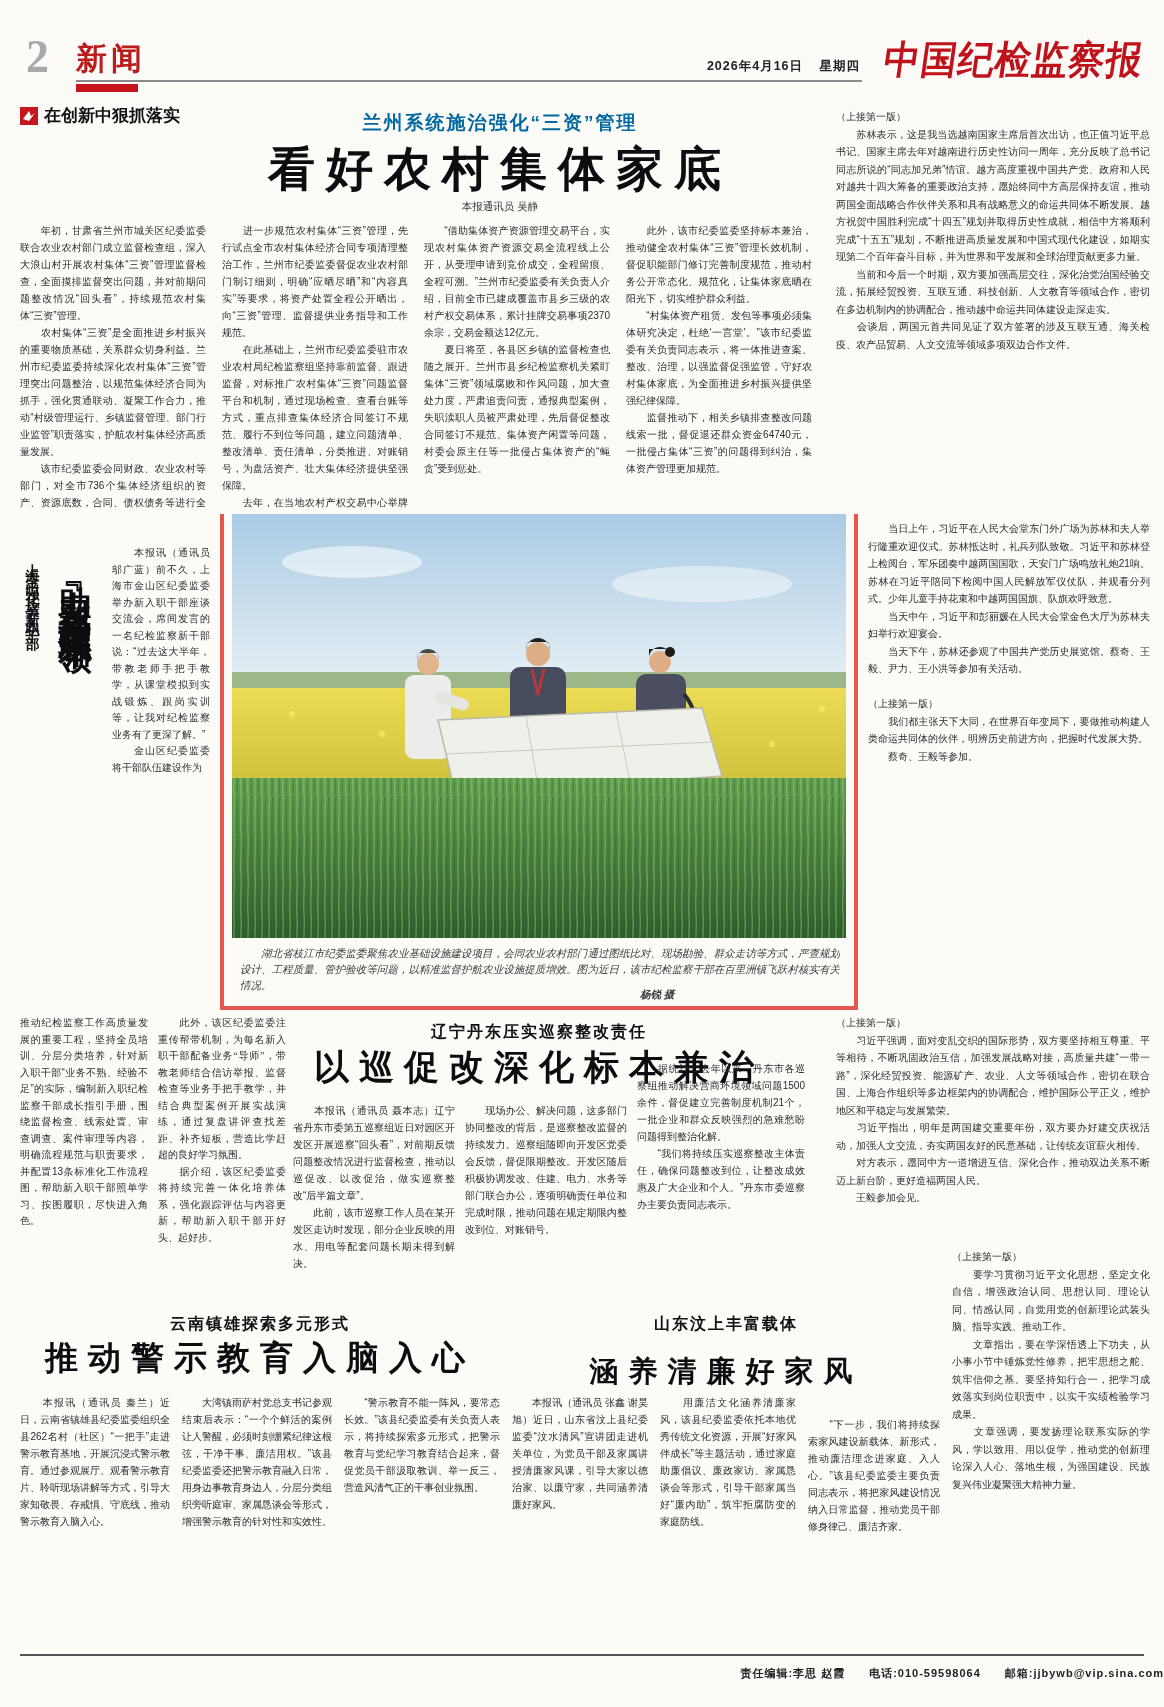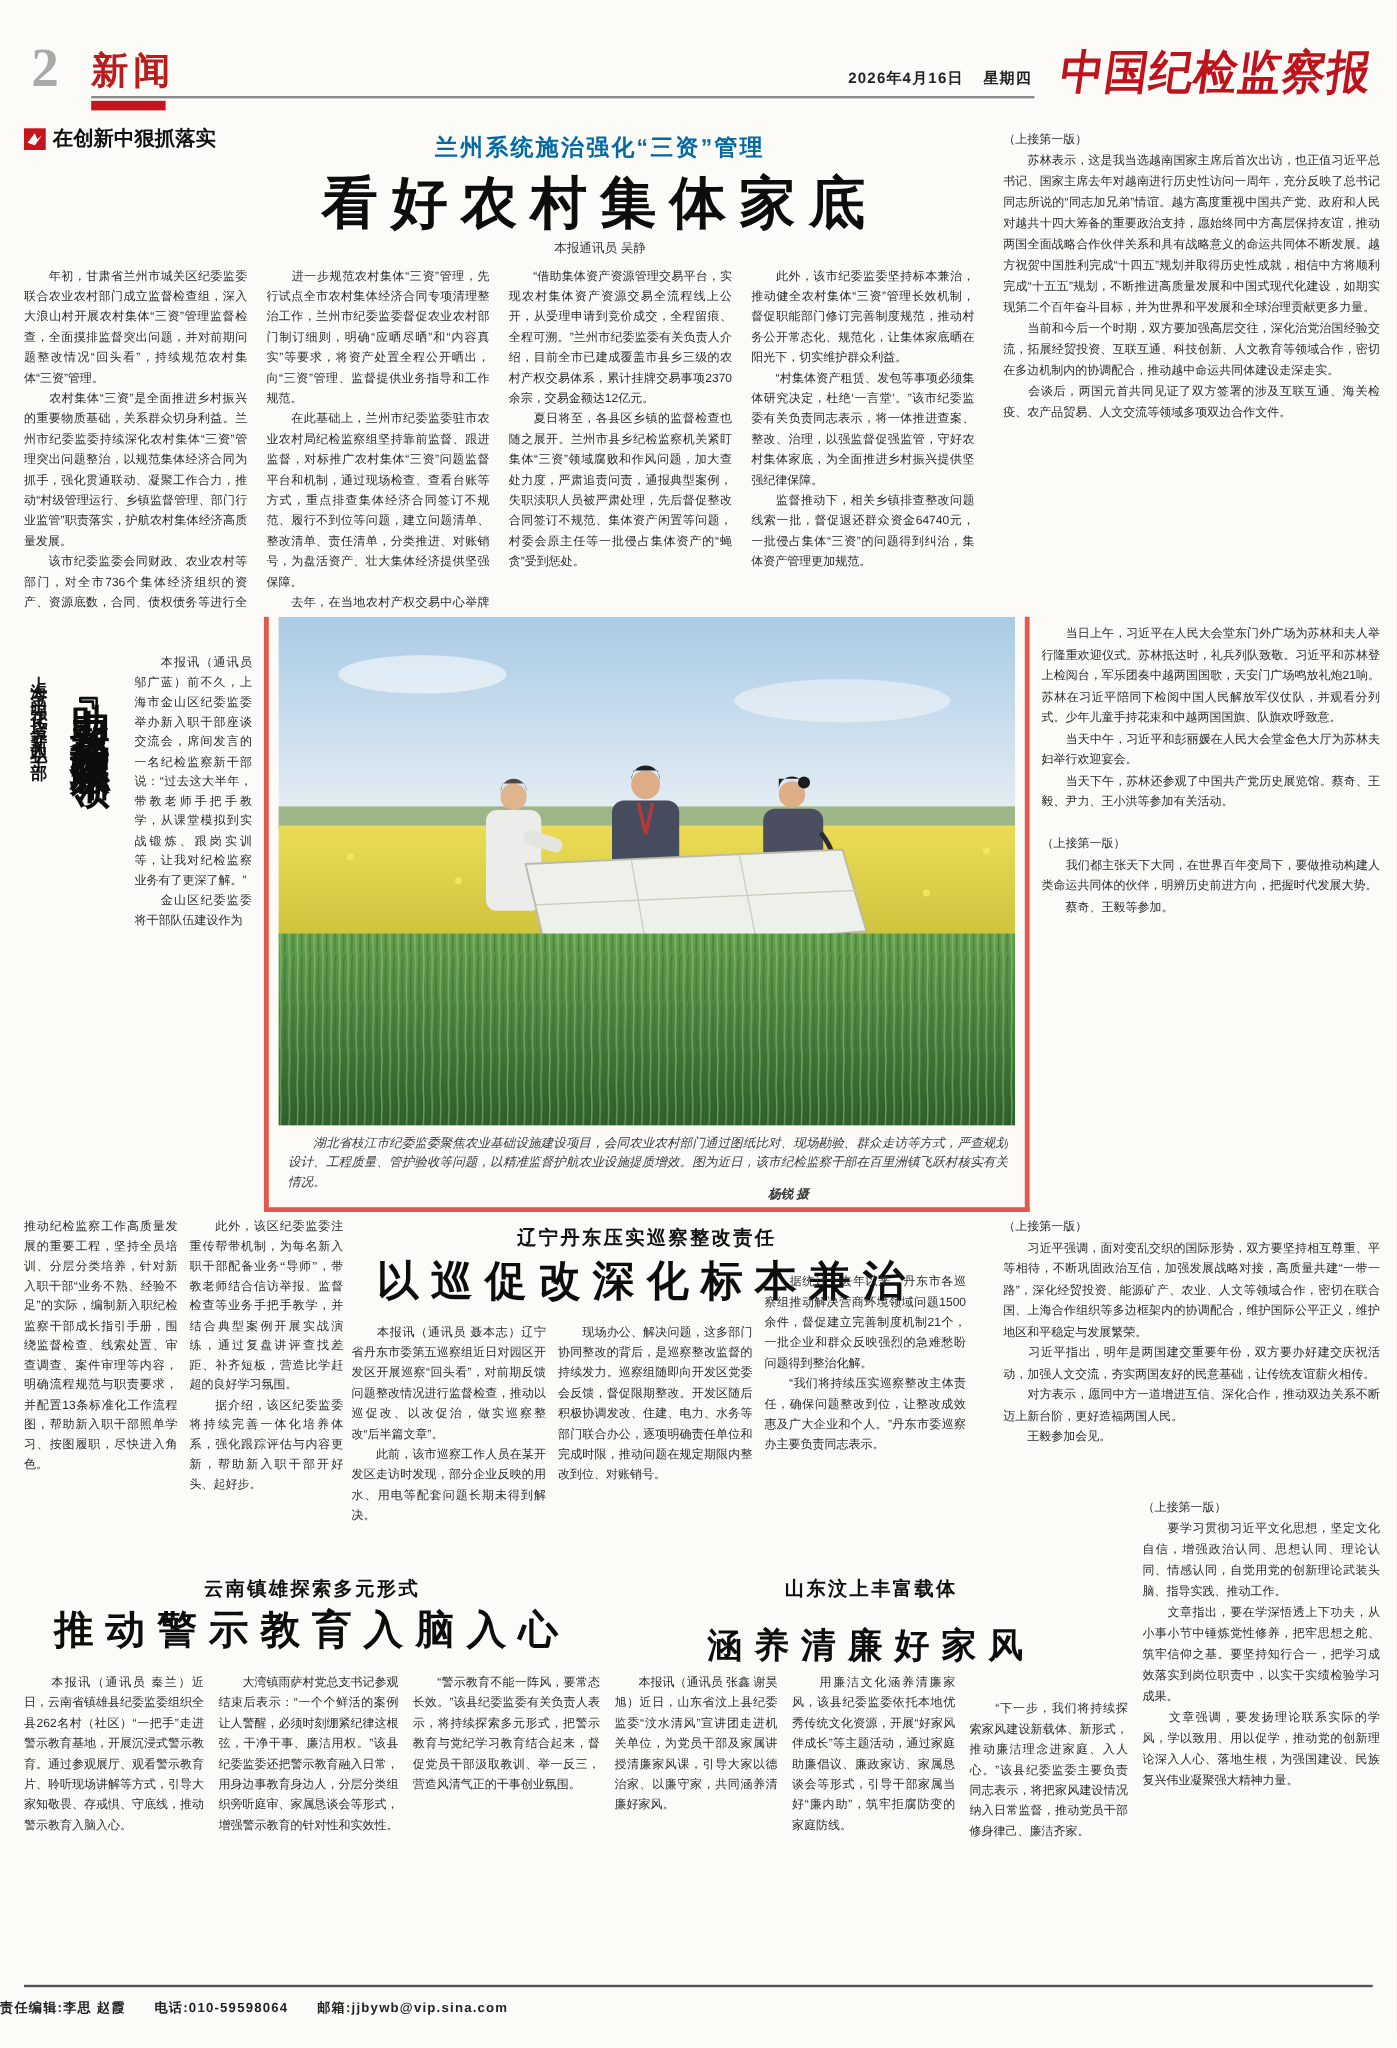--- a/index.html
+++ b/index.html
@@ -30,21 +30,21 @@
   .vkick{writing-mode:vertical-rl;font-size:14px;font-weight:bold;letter-spacing:6px;color:#111;}
   .vhead{writing-mode:vertical-rl;font-size:33px;font-weight:900;letter-spacing:5px;color:#0d0d0d;}
   
   .red-div{background:#e4574e;}
   .caption{position:absolute;font-family:"Liberation Serif","DejaVu Serif",serif;font-style:italic;
            font-size:10.5px;line-height:16px;color:#3a3a3a;text-align:justify;white-space:pre-wrap;overflow:hidden;}
   .credit{position:absolute;font-family:"Liberation Serif","DejaVu Serif",serif;font-style:italic;
           font-size:10.5px;color:#3a3a3a;text-align:left;font-weight:bold;}
   
   .footrule{background:#555;}
-  .footer{font-size:11px;font-weight:bold;text-align:left;color:#222;letter-spacing:1px;}
+  .footer{font-size:11px;font-weight:bold;text-align:right;color:#222;letter-spacing:1px;}
 </style>
 </head>
 <body>
 
 <div id="page">
 
   <div class="abs pagenum" style="left:26px;top:30px;">2</div>
   <div class="abs section" style="left:76px;top:38px;">新闻</div>
   <div class="abs hrule" style="left:76px;top:80px;width:786px;height:2px;"></div>
   <div class="abs section-bar" style="left:76px;top:84px;width:62px;height:8px;"></div>

